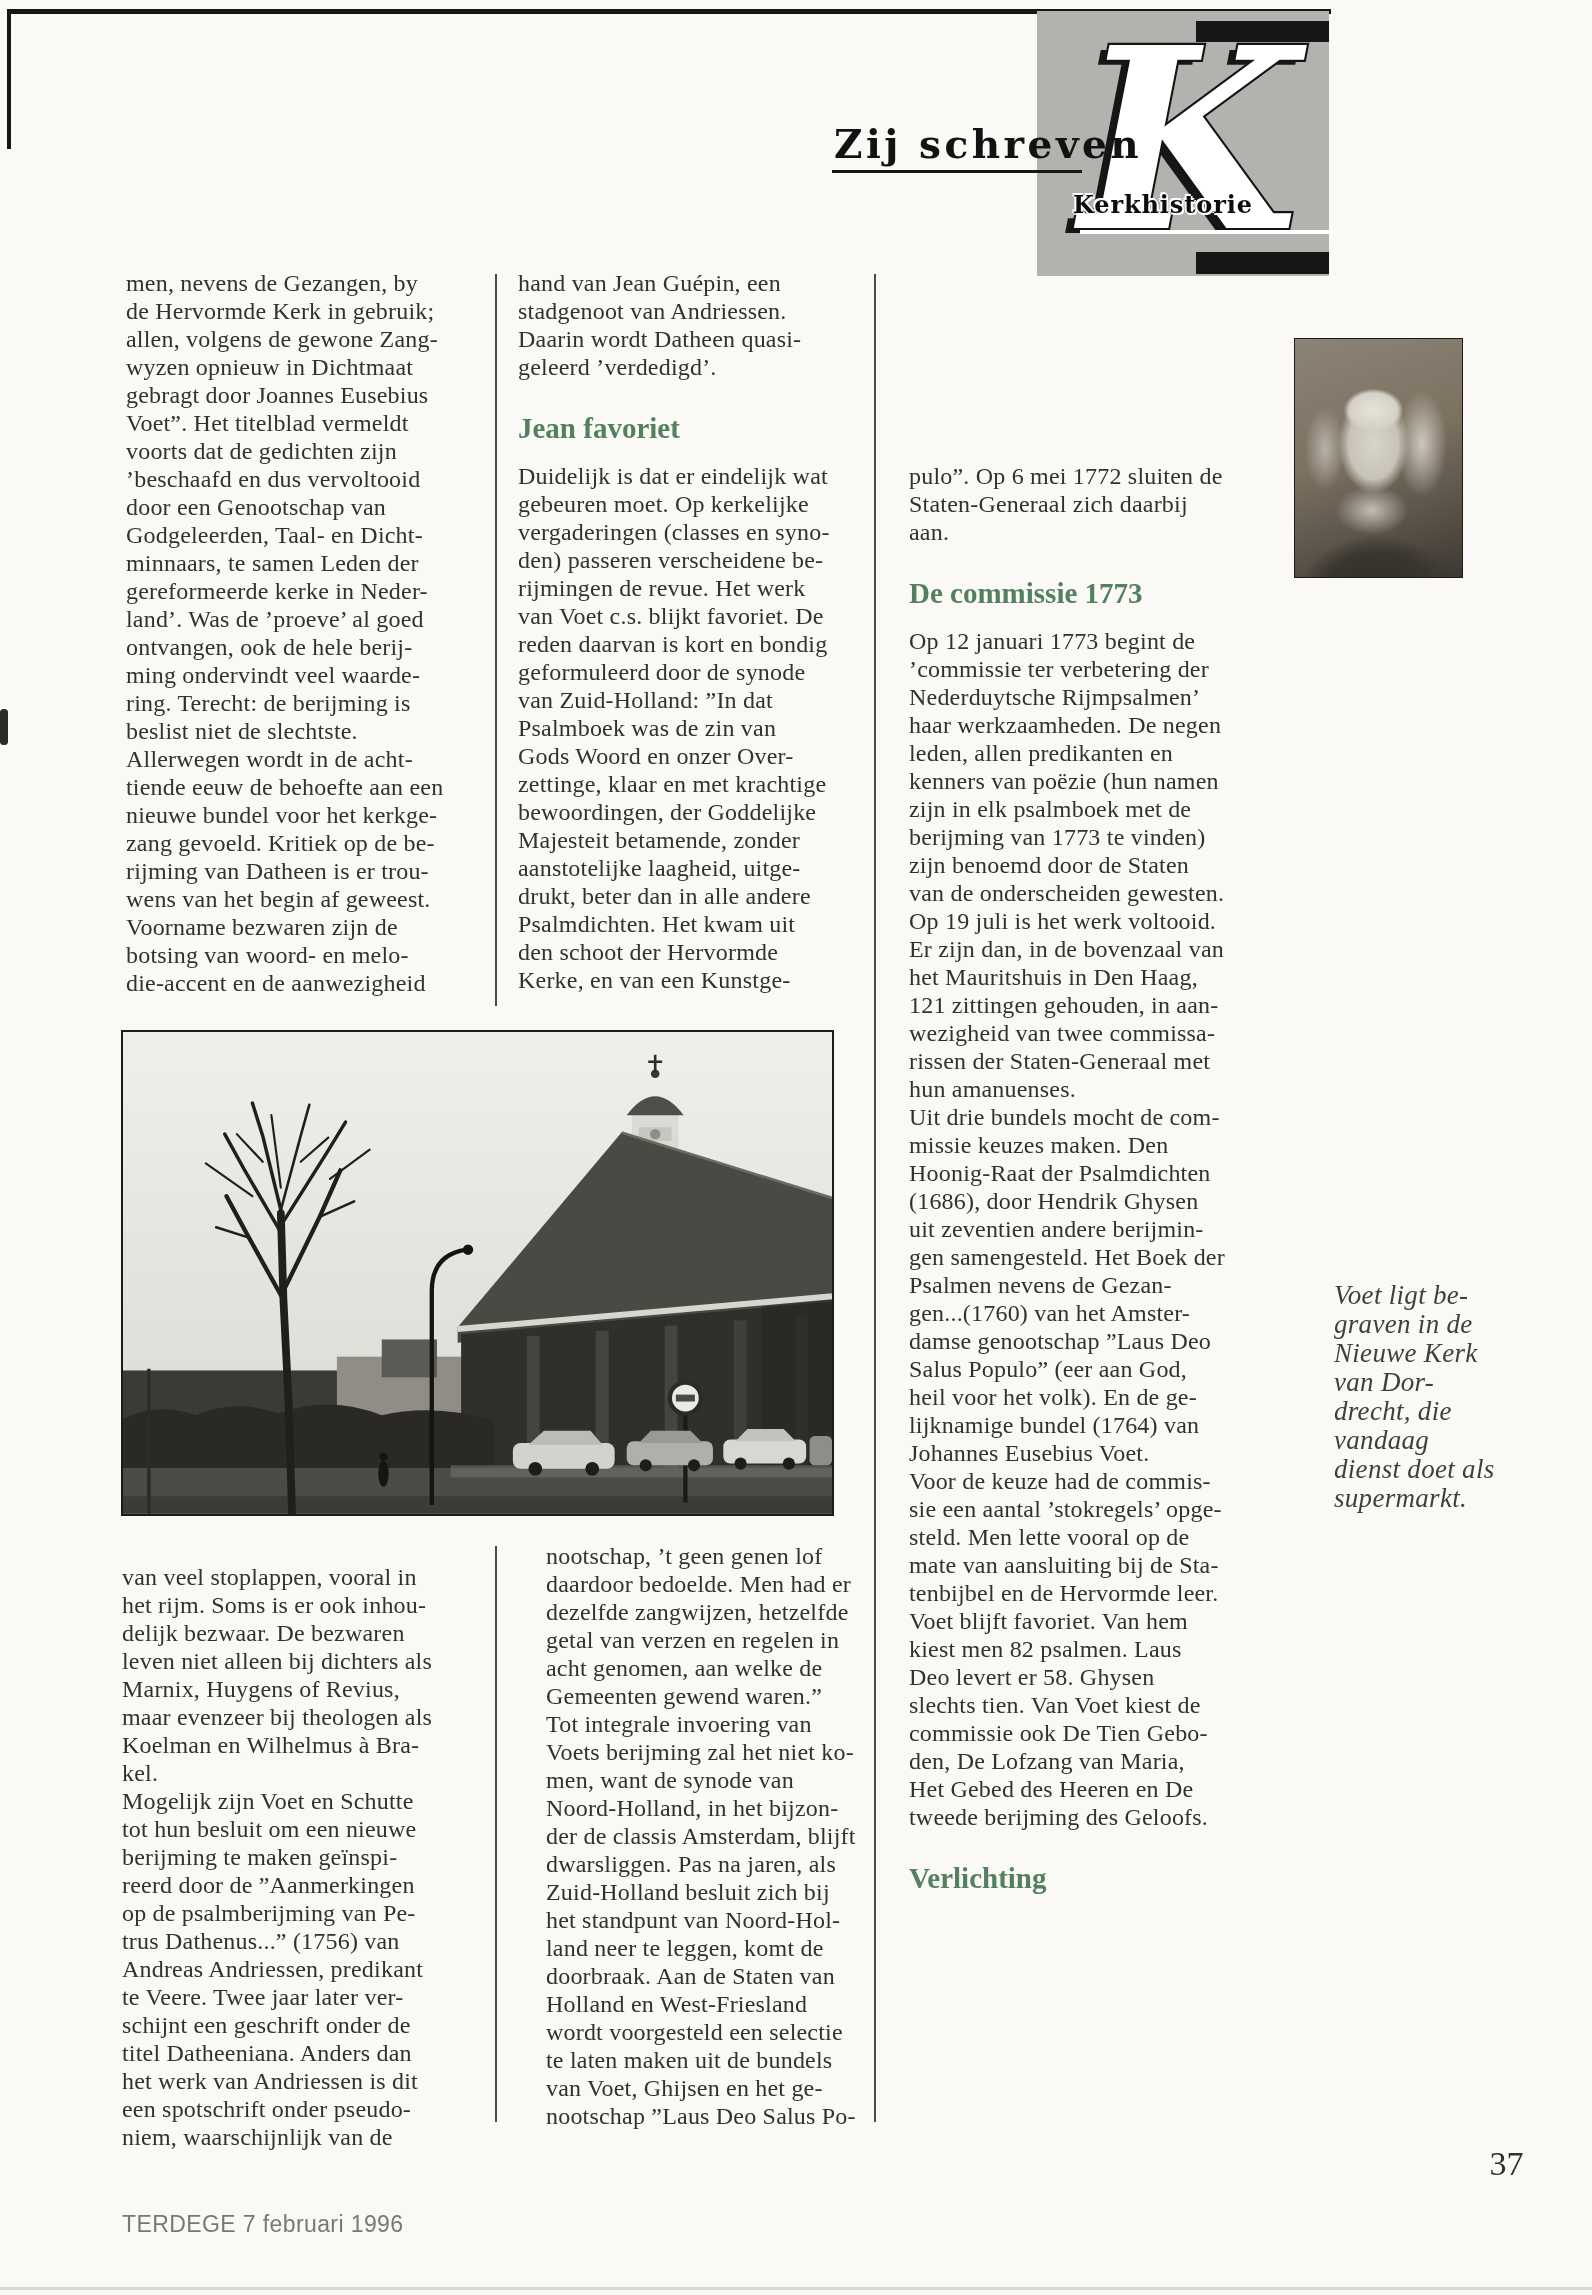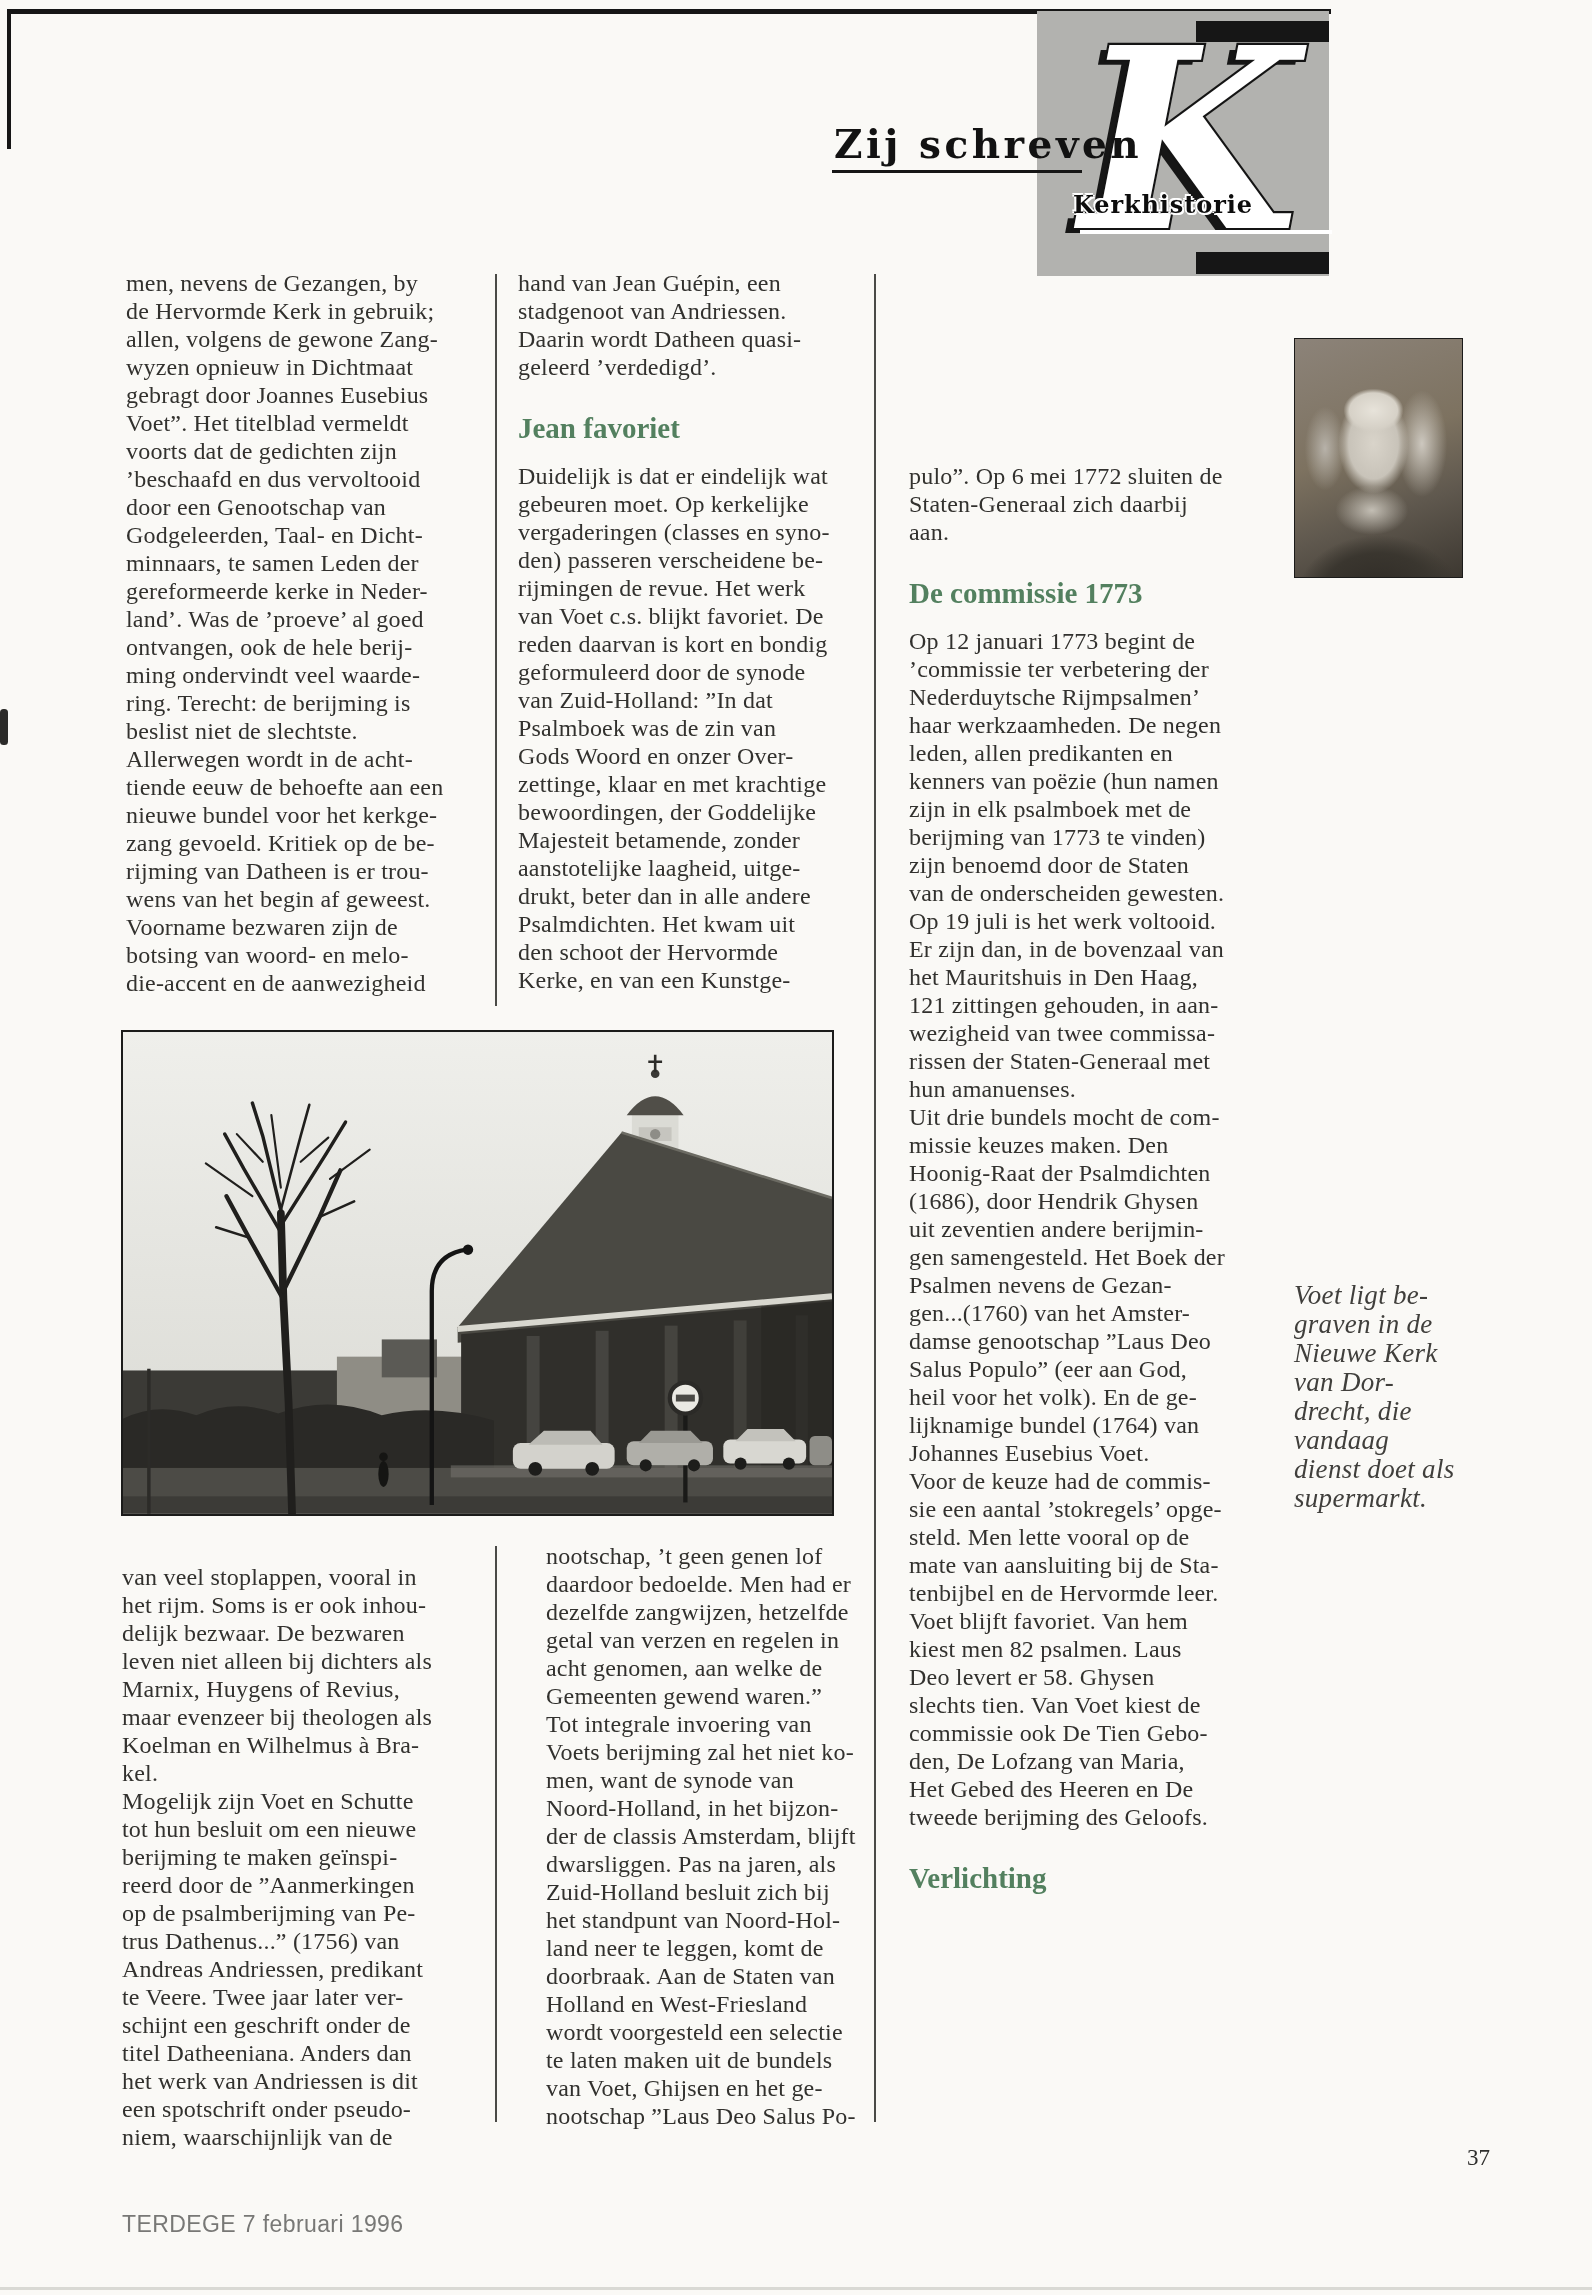--- a/index.html
+++ b/index.html
@@ -10,23 +10,23 @@
   .body-lines{font-size:24px;line-height:28px;white-space:pre;letter-spacing:0.2px;color:#32312e;}
   .col-heading{font-weight:bold;font-size:29px;line-height:33px;color:#53805f;margin:31px 0 17.3px 0;
                font-family:"Liberation Serif",serif;}
   .vrule{position:absolute;width:1.7px;background:#4a4a47;}
   .kicker{font-family:"DejaVu Serif",serif;font-weight:bold;font-size:39px;letter-spacing:3.5px;color:#121212;}
   .logo-box{background:#b2b2af;}
   .logo-title{font-family:"DejaVu Serif",serif;font-weight:bold;font-size:24px;letter-spacing:0.9px;color:#0d0d0d;
               text-shadow:-1.7px 0 0 #fff,1.7px 0 0 #fff,0 -1.7px 0 #fff,0 1.7px 0 #fff,-1.7px -1.7px 0 #fff,1.7px 1.7px 0 #fff;}
   .caption{font-family:"Liberation Sans",sans-serif;font-size:25px;line-height:33px;color:#1c1c1c;
            text-align:center;white-space:pre;}
-  .pullquote{font-style:italic;font-size:27px;line-height:29px;color:#403f3c;white-space:pre;letter-spacing:0.3px;}
+  .pullquote{font-style:italic;font-size:27px;line-height:29px;color:#403f3c;white-space:pre;letter-spacing:0.3px;margin-left:40px;}
   .footer-left{font-family:"Liberation Sans",sans-serif;font-size:23px;color:#787876;letter-spacing:0.4px;}
-  .page-number{font-size:23px;color:#2f2f2d;text-align:left;}
+  .page-number{font-size:34px;color:#2f2f2d;text-align:center;}
   .photo-frame{border:2.6px solid #1b1b1a;background:#e8e8e4;}
   .portrait-frame{border:1.7px solid #1b1b1a;overflow:hidden;}
   .portrait-img{width:100%;height:100%;
     background:
       radial-gradient(ellipse 40px 29px at 47% 30%, #e7e3da 0%, #d6d1c7 60%, rgba(214,209,199,0) 75%),
       radial-gradient(ellipse 45px 64px at 47% 44%, #d9d4ca 0%, #c8c3b9 55%, rgba(200,195,185,0) 78%),
       radial-gradient(ellipse 35px 74px at 76% 44%, #cdc8bf 0%, rgba(205,200,191,0) 72%),
       radial-gradient(ellipse 29px 60px at 18% 46%, #b7b2a9 0%, rgba(183,178,169,0) 70%),
       radial-gradient(ellipse 52px 35px at 46% 72%, #c3beb4 0%, rgba(195,190,180,0) 70%),
       radial-gradient(ellipse 104px 78px at 50% 108%, #2e2a25 0%, #3a362f 55%, rgba(58,54,47,0) 78%),

